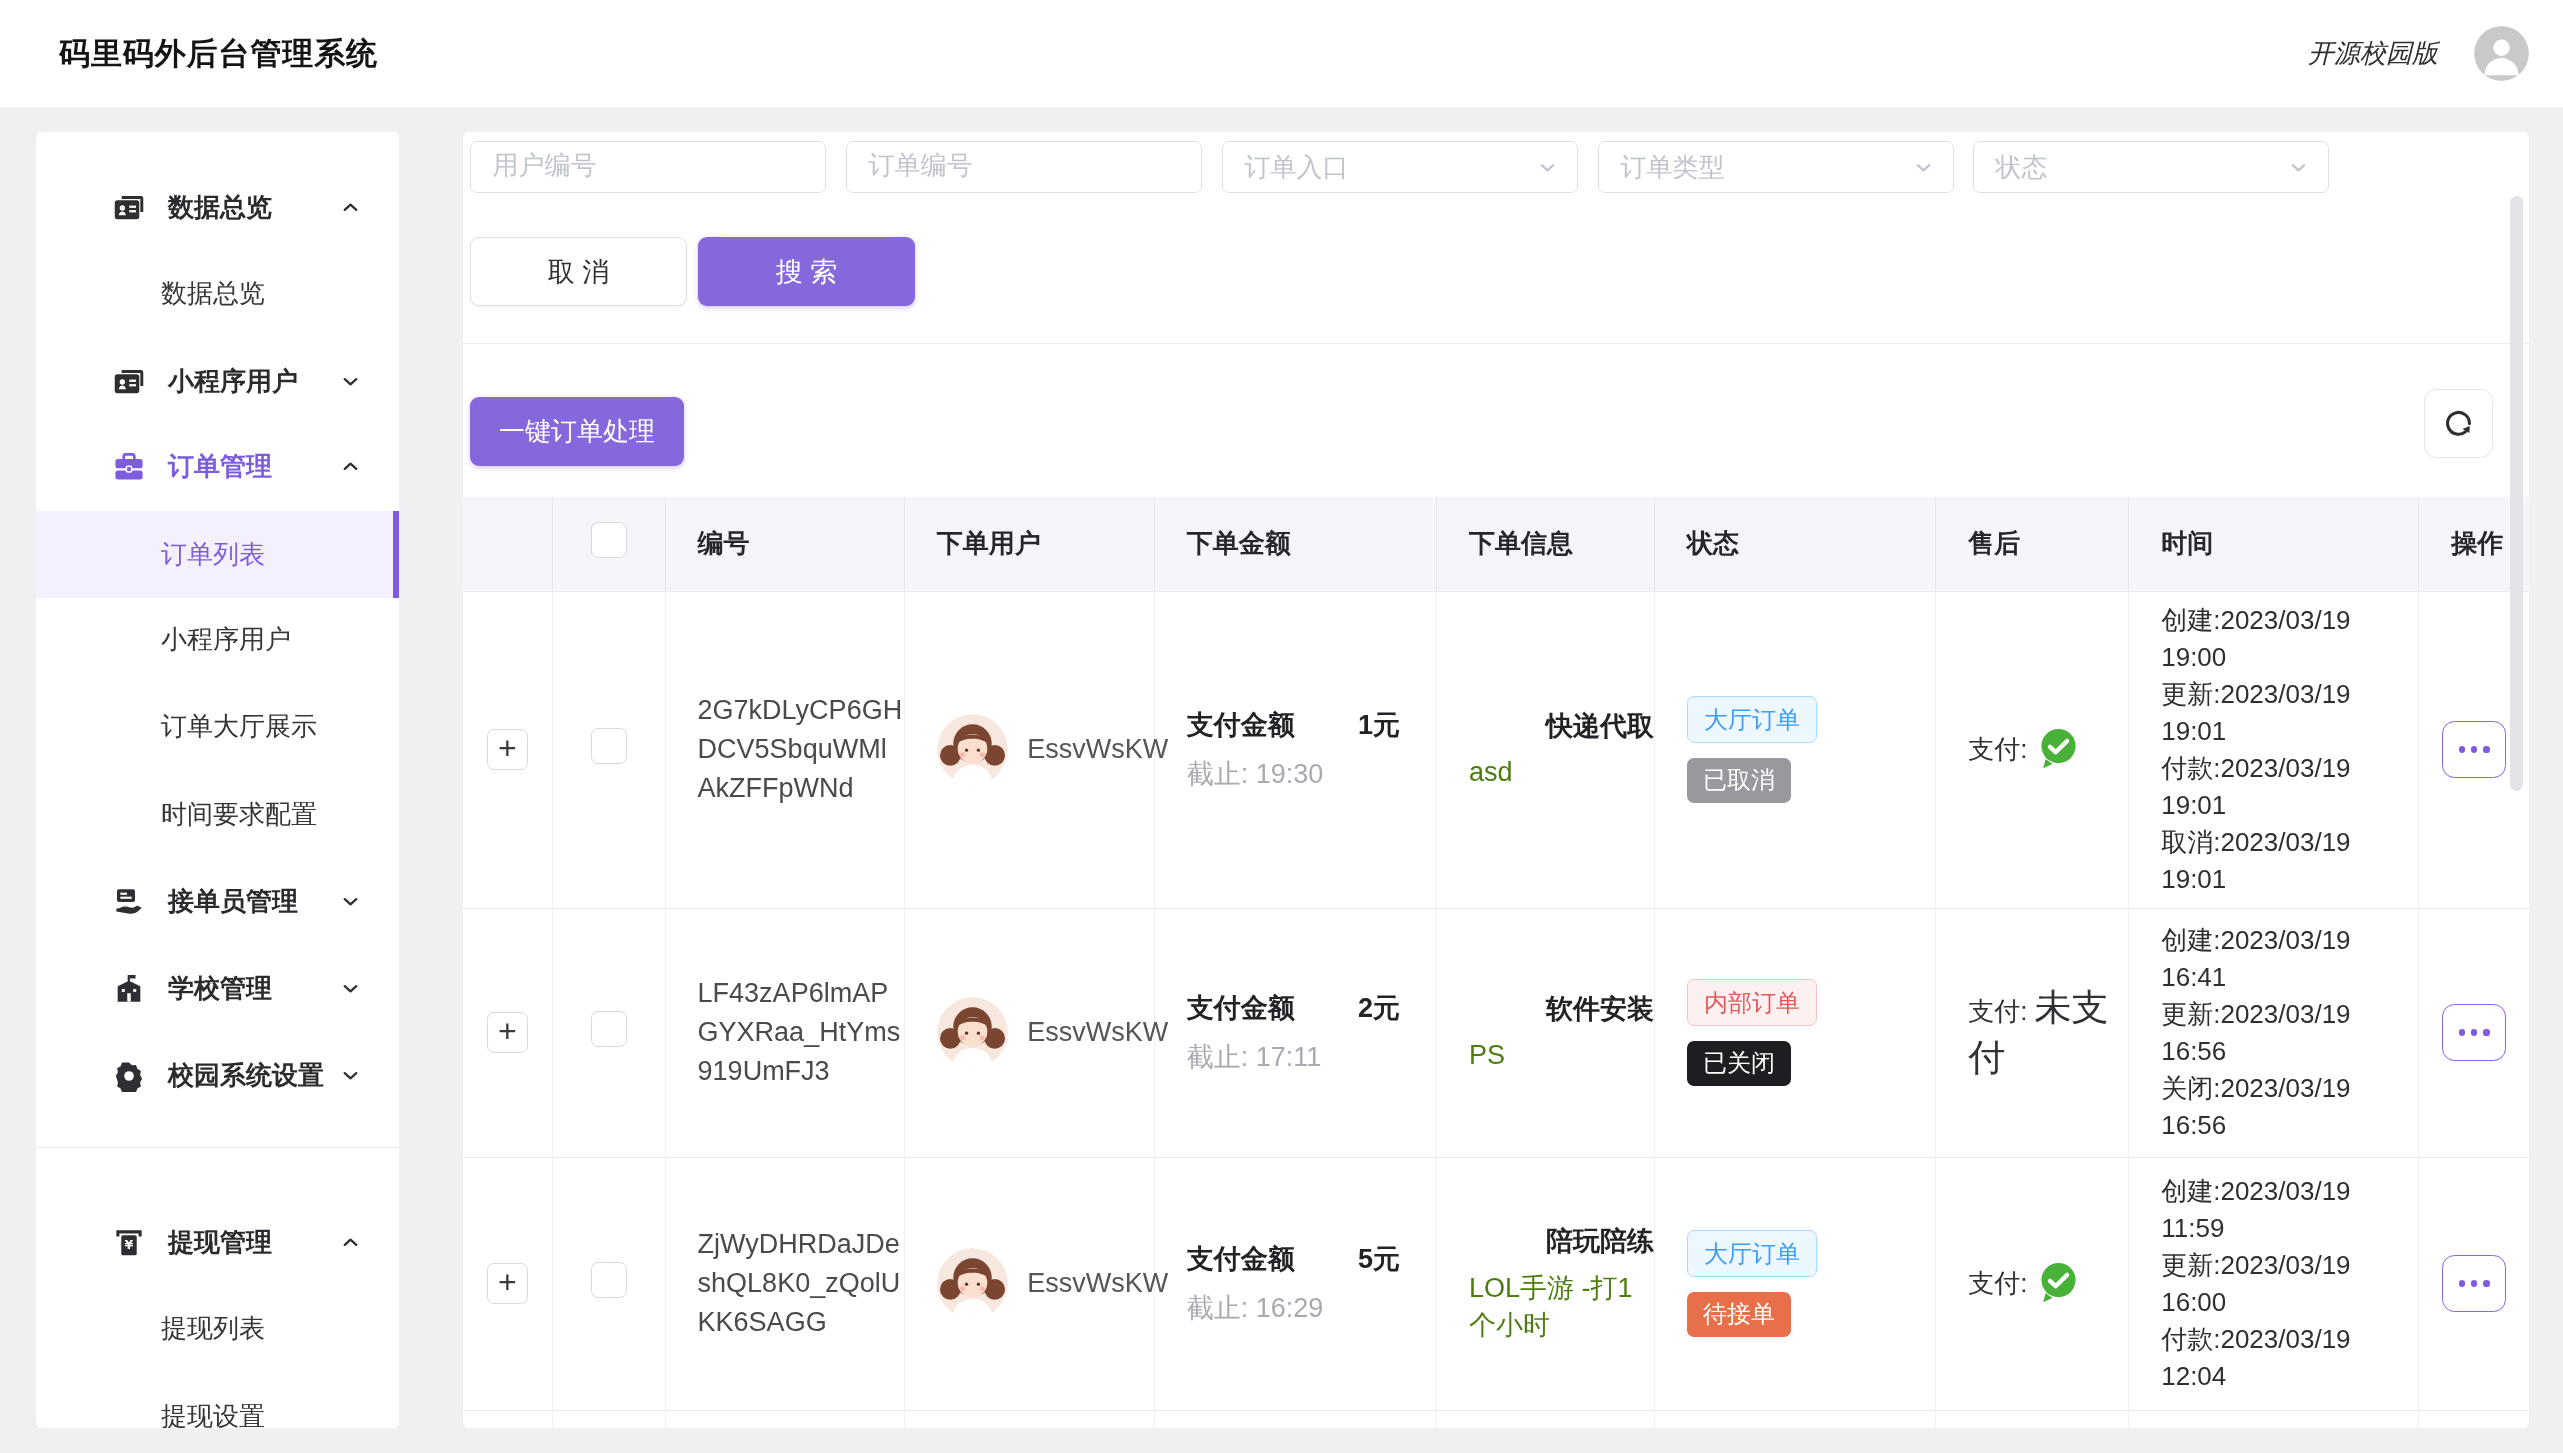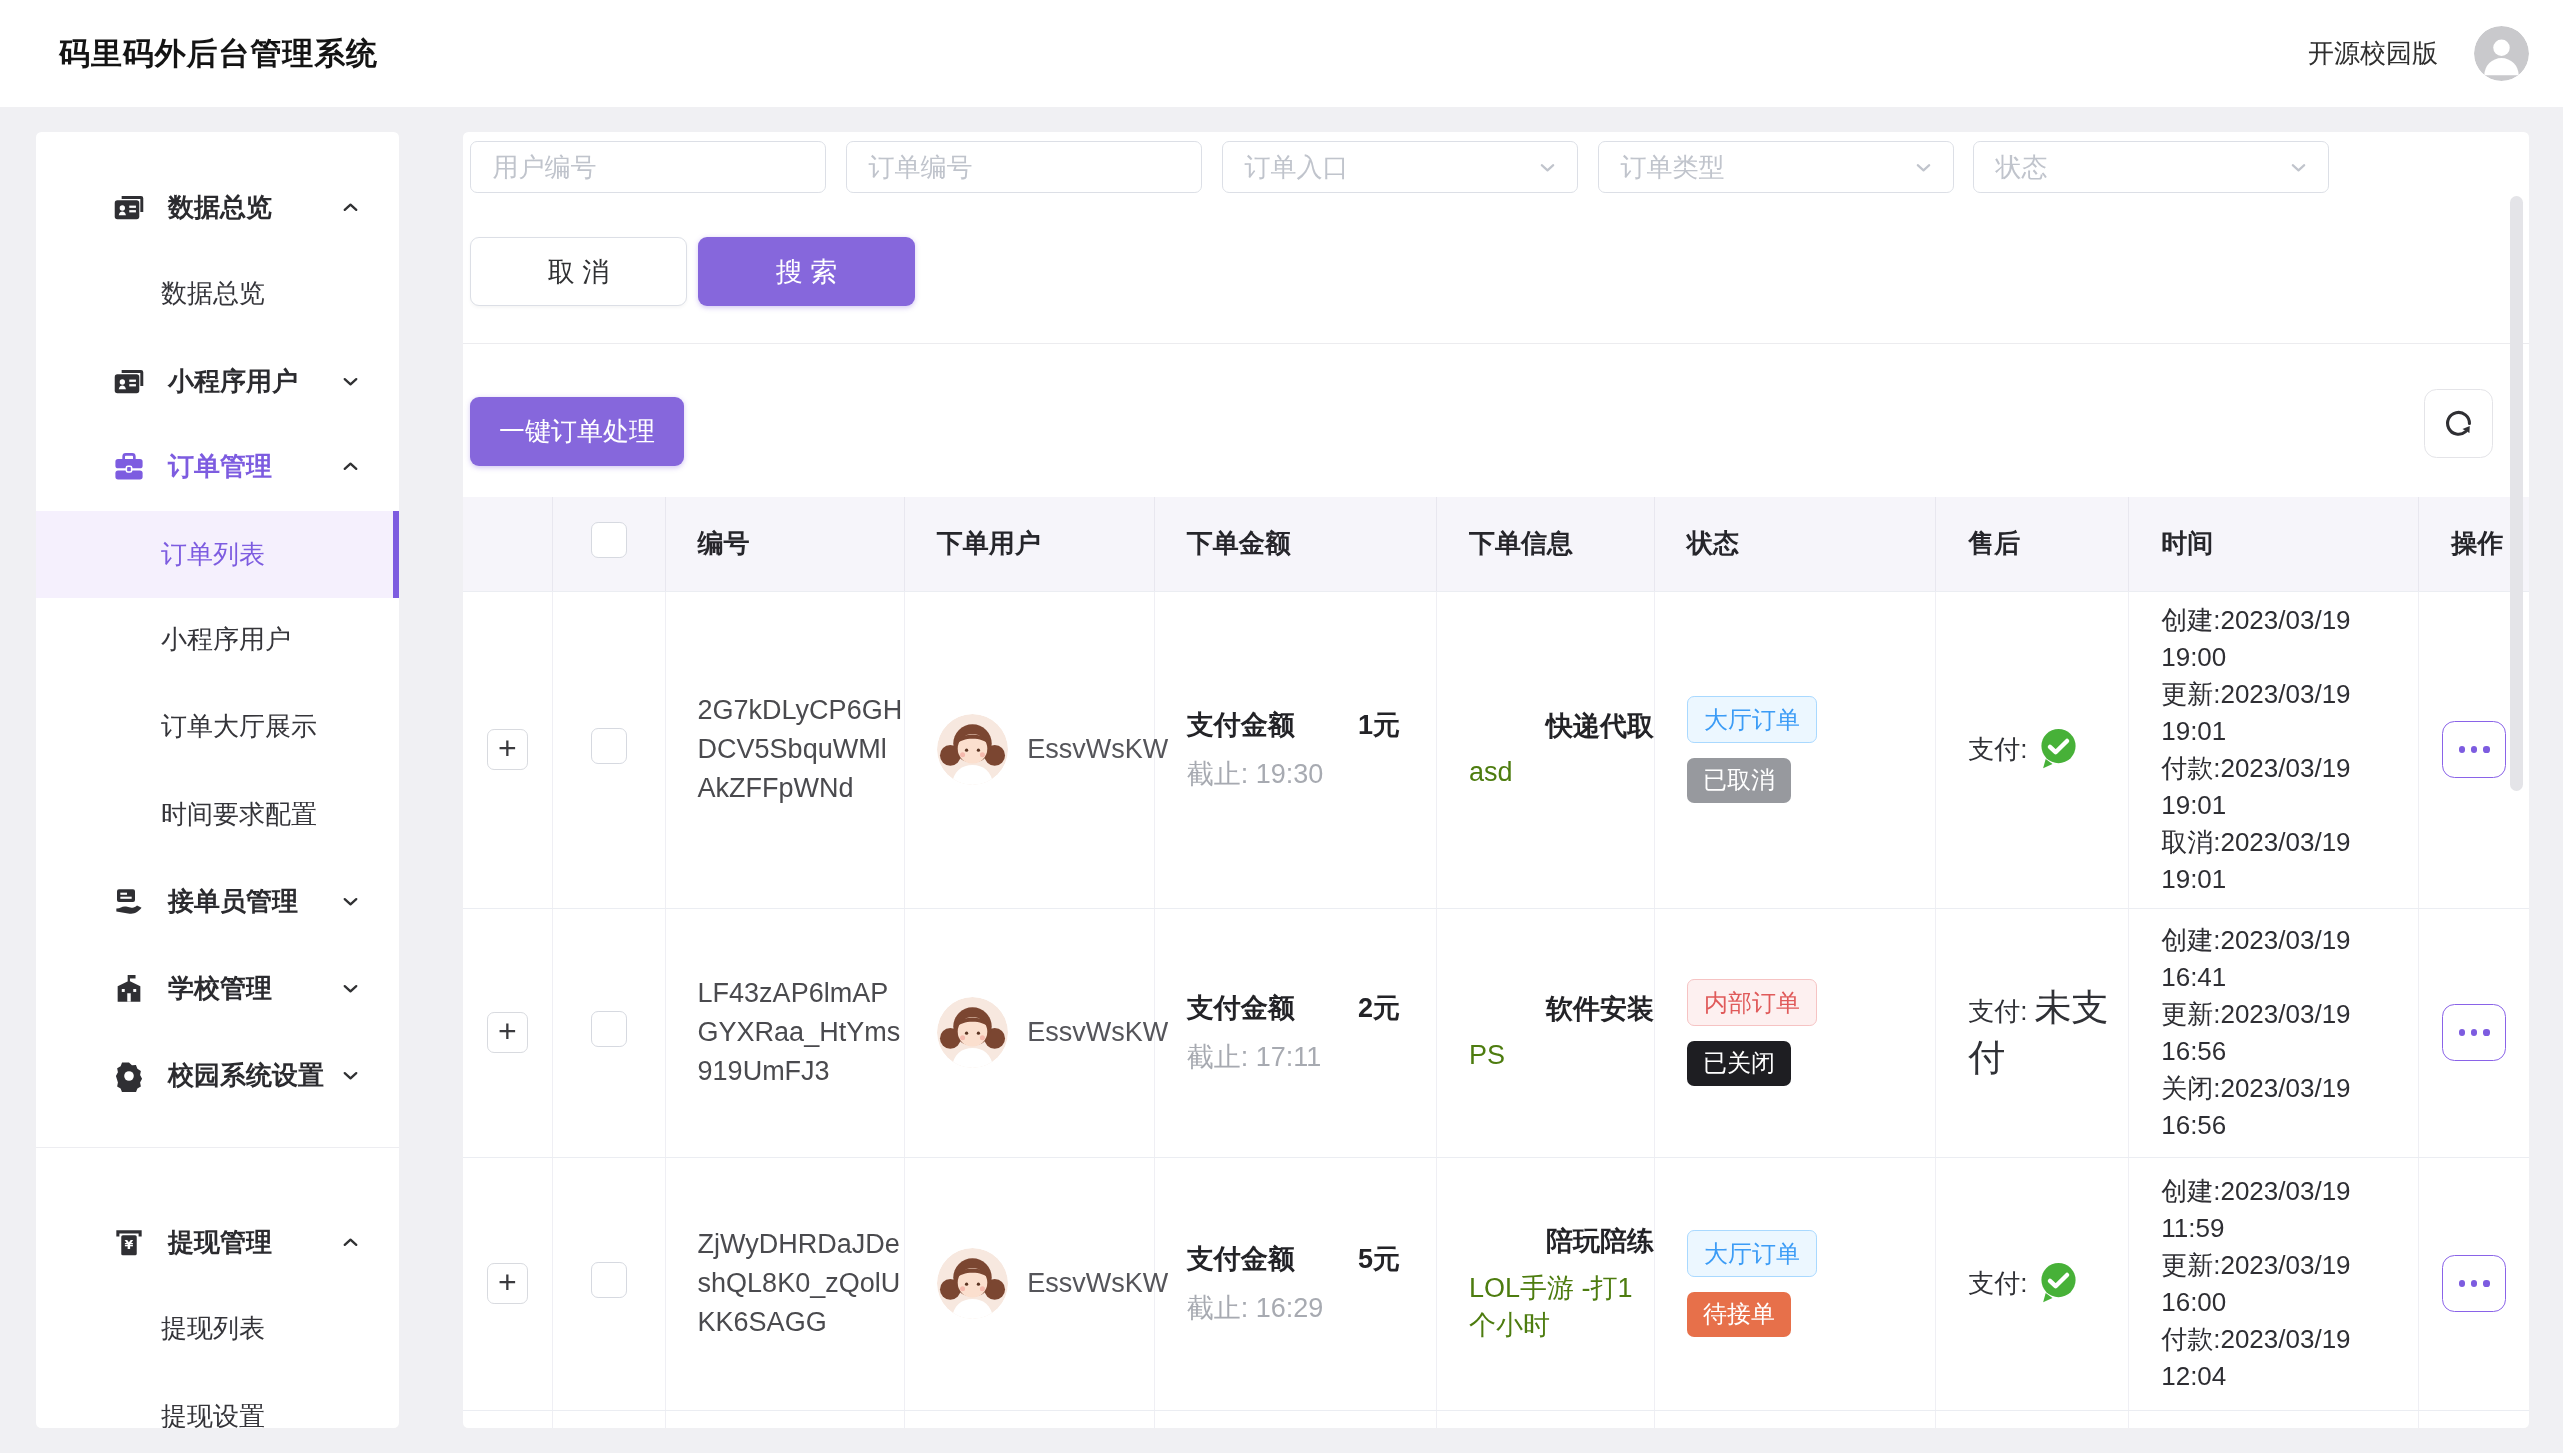--- a/index.html
+++ b/index.html
@@ -7,21 +7,21 @@
     width:2563px; height:1453px; position:relative; overflow:hidden;
     background:#f0f0f3;
     font-family:"Liberation Sans","DejaVu Sans",sans-serif;
     color:#303133;
   }
   
   .app-header { position:absolute; left:0; top:0; width:2563px; height:107px; background:#ffffff; }
   .app-title { position:absolute; left:59px; top:0; height:107px; display:flex; align-items:center;
     font-size:31px; font-weight:bold; color:#141414; letter-spacing:0.9px; }
   .header-right { position:absolute; right:34px; top:0; height:107px; display:flex; align-items:center; gap:36px; }
-  .edition-label { font-size:26px; color:#2e2e2e; }
+  .edition-label { font-size:26px; color:#2e2e2e;font-style:italic; }
   .user-avatar { width:55px; height:55px; border-radius:50%; overflow:hidden; cursor:pointer; }
 
   
   .sidebar { position:absolute; left:36px; top:132px; width:363px; height:1296px; background:#ffffff; border-radius:5.3px; overflow:hidden; }
   .s-item { position:absolute; left:0; width:363px; height:87px; cursor:pointer; }
   .s-item .ico { position:absolute; left:77px; top:28px; width:32px; height:32px; }
   .s-item .lbl { position:absolute; left:132px; top:0; height:87px; display:flex; align-items:center;
     font-size:26px; font-weight:600; color:#2b2b2f; white-space:nowrap; }
   .s-item.child .lbl { left:125px; font-weight:400; color:#35353a; }
   .s-item .chev { position:absolute; right:37px; top:32px; width:23px; height:23px; }
@@ -30,21 +30,21 @@
   .s-item.selected::after { content:""; position:absolute; right:0; top:0; width:6.2px; height:87px; background:#7d5ce0; }
   .s-item.selected .lbl { color:#7d5ce0; }
   .s-divider { position:absolute; left:0; top:1015px; width:363px; height:0.9px; background:#ededf1; }
 
   
   .main-card { position:absolute; left:463px; top:132px; width:2066px; height:1296px; background:#ffffff; border-radius:5.3px; overflow:hidden; }
 
   
   .f-box { position:absolute; top:9px; height:52px; width:356px; box-sizing:border-box;
     border:0.9px solid #dcdfe6; border-radius:7.1px; background:#fff; font-size:26px; }
-  input.f-box { padding:0 21.4px; color:#701a75; outline:none; }
+  input.f-box { padding:0 21.4px; color:#701a75; outline:none;font-family:Liberation Mono, monospace; }
   input.f-box::placeholder { color:#c0c4cc; }
   .f-select { display:flex; align-items:center; justify-content:space-between; padding:0 18px 0 21.4px; color:#c0c4cc; cursor:pointer; }
   .fb-1 { left:7.1px; } .fb-2 { left:383px; } .fb-3 { left:759px; } .fb-4 { left:1135px; } .fb-5 { left:1510px; }
 
   .btn { box-sizing:border-box; display:flex; align-items:center; justify-content:center;
     border-radius:9px; font-size:27px; cursor:pointer; font-family:inherit; }
   .btn-cancel { position:absolute; left:7.1px; top:105px; width:217px; height:69px; background:#fff;
     border:0.9px solid #dcdfe6; color:#303133; box-shadow:0 1.8px 3.6px rgba(0,0,0,.04); }
   .btn-search { position:absolute; left:235px; top:105px; width:217px; height:69px; background:#8667dc;
     border:none; color:#fff; box-shadow:0 1.8px 5.3px rgba(134,103,220,.35); }

